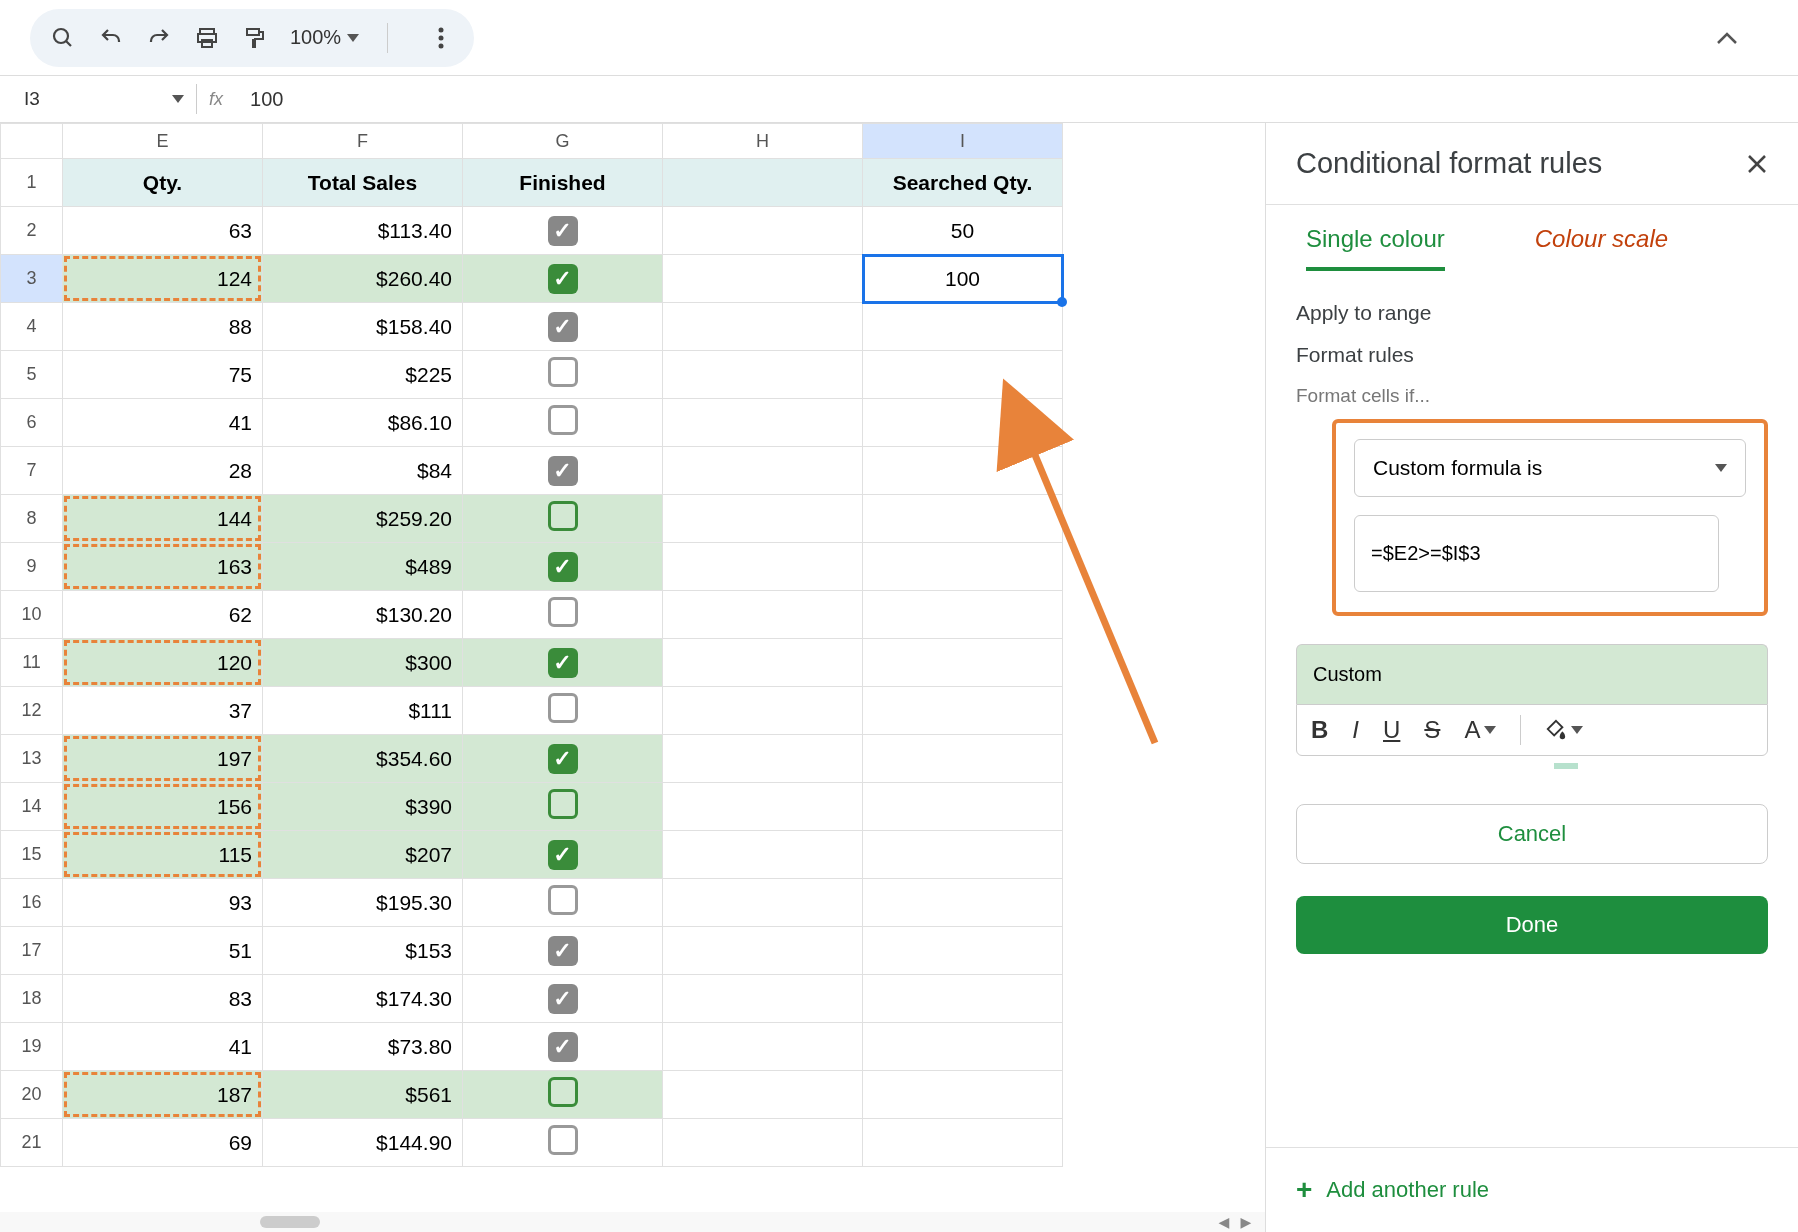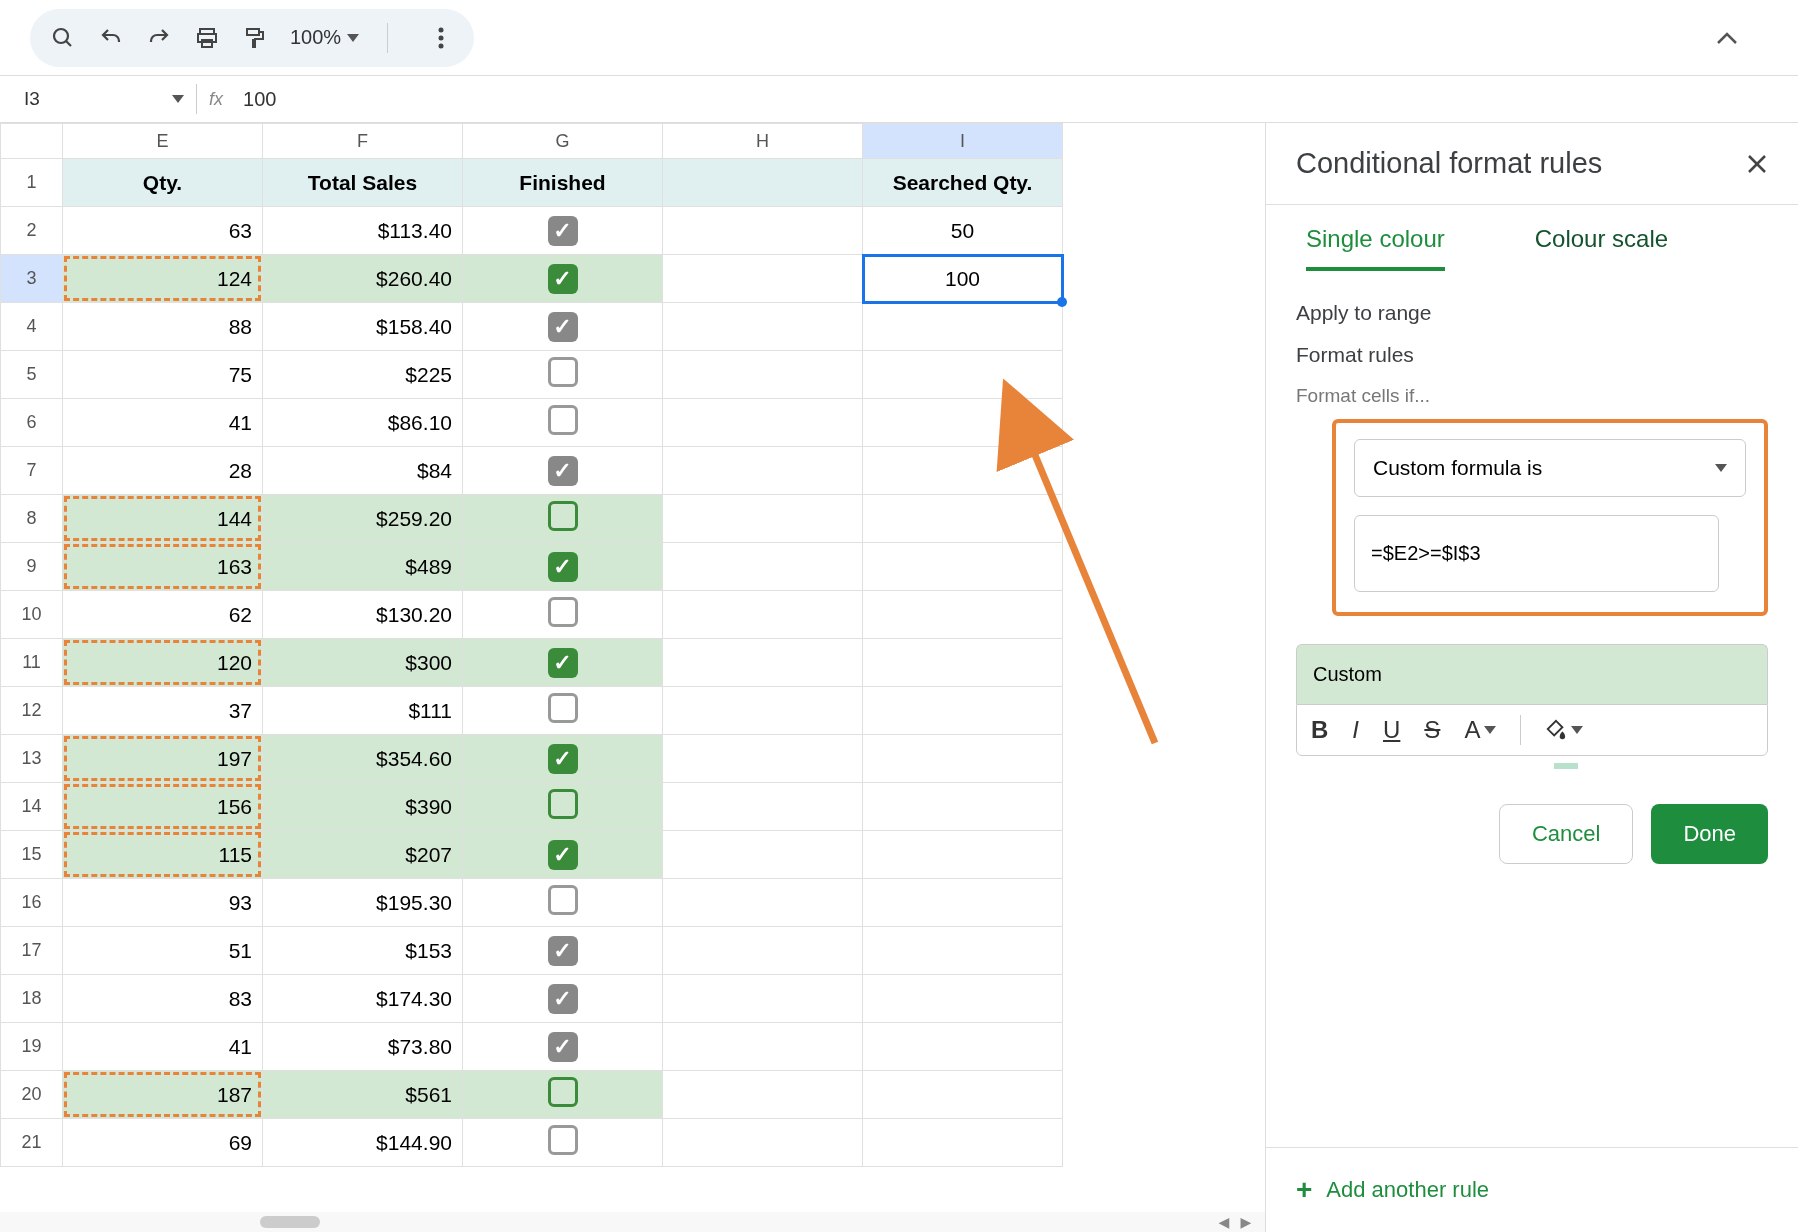--- a/index.html
+++ b/index.html
@@ -11,21 +11,21 @@
 .toolbar-icon { width: 26px; height: 26px; color: #444; display: flex; align-items: center; justify-content: center; cursor: pointer; }
 .toolbar-zoom { display: flex; align-items: center; gap: 6px; font-size: 20px; color: #333; cursor: pointer; }
 .toolbar-divider { width: 1px; height: 30px; background: #ccc; margin: 0 6px; }
 .more-vert { margin-left: 12px; cursor: pointer; }
 .collapse-icon { margin-left: auto; cursor: pointer; padding: 10px 30px; }
 
 
 .formula-bar { height: 48px; border-top: 1px solid #ddd; border-bottom: 1px solid #ddd; display: flex; align-items: center; padding: 0 24px; }
 .name-box { width: 160px; display: flex; align-items: center; gap: 12px; font-size: 19px; color: #333; }
 .fx-divider { width: 1px; height: 30px; background: #ccc; margin: 0 12px; }
-.fx-label { font-style: italic; color: #888; font-size: 18px; margin-right: 20px; }
+.fx-label { font-style: italic; color: #888; font-size: 18px; margin-right: 27px; }
 .formula-input { flex: 1; border: none; font-size: 20px; color: #333; outline: none; }
 
 
 .main { display: flex; height: calc(100% - 123px); }
 .sheet-area { flex: 1; overflow: hidden; position: relative; display: flex; flex-direction: column; }
 .sidebar { width: 533px; border-left: 1px solid #ddd; background: #fff; display: flex; flex-direction: column; }
 
 
 .grid-wrap { flex: 1; overflow: auto; }
 .grid { border-collapse: collapse; }
@@ -74,21 +74,21 @@
 
 
 .sb-header { display: flex; align-items: center; justify-content: space-between; padding: 24px 30px; }
 .sb-title { font-size: 29px; color: #3c4043; }
 .sb-close { font-size: 26px; color: #444; cursor: pointer; }
 .sb-divider { height: 1px; background: #e0e0e0; }
 
 .sb-tabs { display: flex; padding: 20px 40px 0; gap: 90px; }
 .sb-tab { font-size: 24px; padding-bottom: 14px; cursor: pointer; }
 .sb-tab.active { color: #1e8e3e; font-weight: 500; border-bottom: 4px solid #1e8e3e; }
-.sb-tab.inactive { color: #14532d; }
+.sb-tab.inactive { color: #c2410c; font-style: italic; }
 
 .sb-body { padding: 30px 30px; flex: 1; overflow-y: auto; }
 .sb-section-label { font-size: 21px; font-weight: 500; color: #3c4043; margin-bottom: 18px; }
 .sb-sublabel { font-size: 19px; color: #777; margin-bottom: 12px; }
 
 .range-input { display: flex; align-items: center; border: 1px solid #ccc; border-radius: 6px; padding: 14px 16px; margin-bottom: 40px; }
 .range-input input { flex: 1; border: none; font-size: 20px; outline: none; }
 .grid-icon { width: 24px; height: 24px; cursor: pointer; }
 
 .orange-box { border: 4px solid #e8833a; border-radius: 6px; padding: 16px 18px 20px; margin-bottom: 28px; margin-left: 36px; }
@@ -96,21 +96,21 @@
 .formula-custom { border: 1px solid #ccc; border-radius: 6px; padding: 26px 16px; width: 365px; }
 .formula-custom input { border: none; font-size: 20px; outline: none; width: 100%; }
 
 .style-preview { background: #d3e8d3; padding: 18px 16px; border: 1px solid #ccc; border-bottom: none; border-radius: 6px 6px 0 0; font-size: 20px; }
 .style-toolbar { border: 1px solid #ccc; border-radius: 0 0 6px 6px; padding: 10px 14px; display: flex; align-items: center; gap: 24px; }
 .style-btn { font-size: 24px; cursor: pointer; color: #333; display: flex; align-items: center; gap: 4px; }
 .strike { text-decoration: line-through; }
 .style-divider { width: 1px; height: 30px; background: #ccc; }
 .fill-swatch { width: 24px; height: 6px; background: #b7e1cd; display: inline-block; }
 
-.sb-actions { display: flex; justify-content: flex-end; gap: 18px; padding: 30px 0 30px; }
+.sb-actions { display: flex; justify-content: flex-end; gap: 32px; padding: 30px 0 30px; flex-direction: column; }
 .btn { padding: 16px 32px; border-radius: 8px; font-size: 22px; font-weight: 500; cursor: pointer; border: none; }
 .btn-cancel { background: #fff; border: 1px solid #ccc; color: #1e8e3e; }
 .btn-done { background: #1e8e3e; color: #fff; }
 
 .add-rule { display: flex; align-items: center; gap: 14px; padding: 26px 30px; border-top: 1px solid #e0e0e0; color: #1e8e3e; font-size: 22px; font-weight: 500; cursor: pointer; }
 .plus { font-size: 28px; font-weight: bold; }
 
 
 .arrow-svg { position: absolute; pointer-events: none; z-index: 50; }
 

